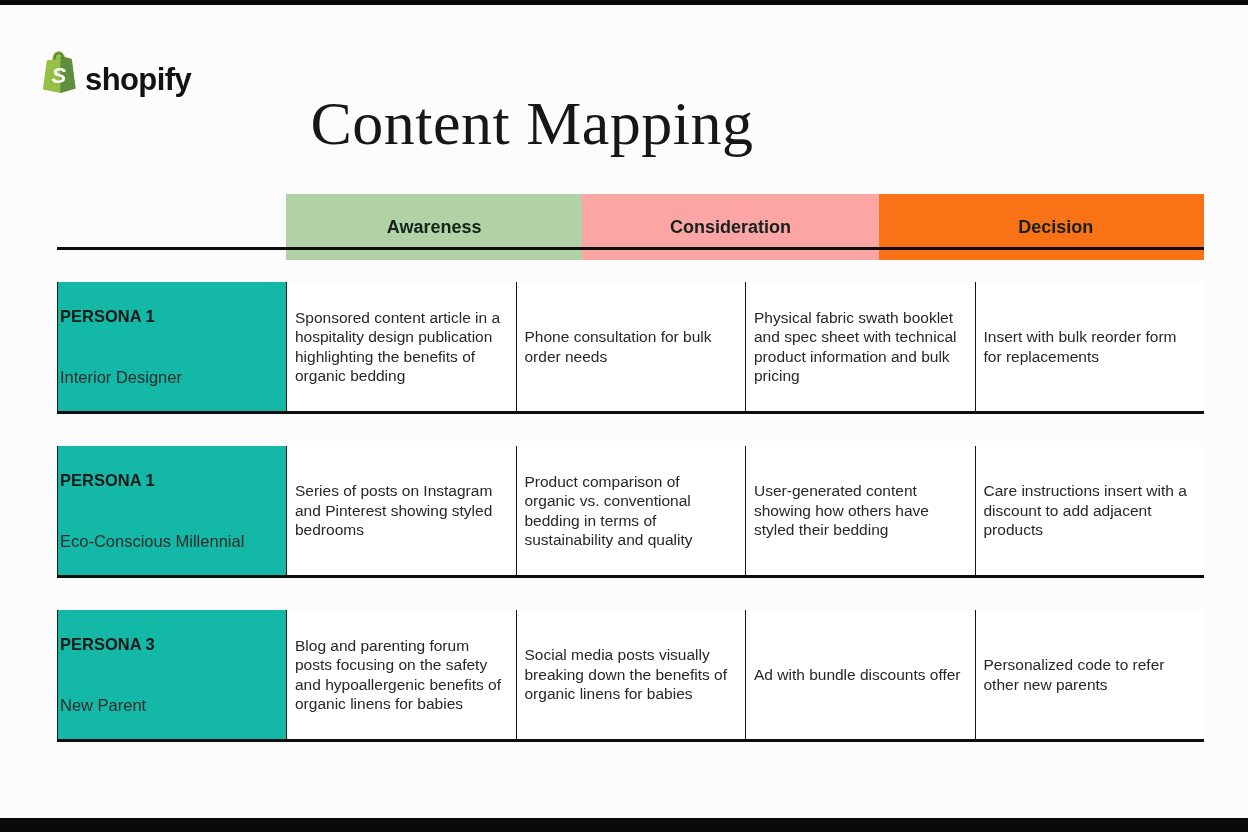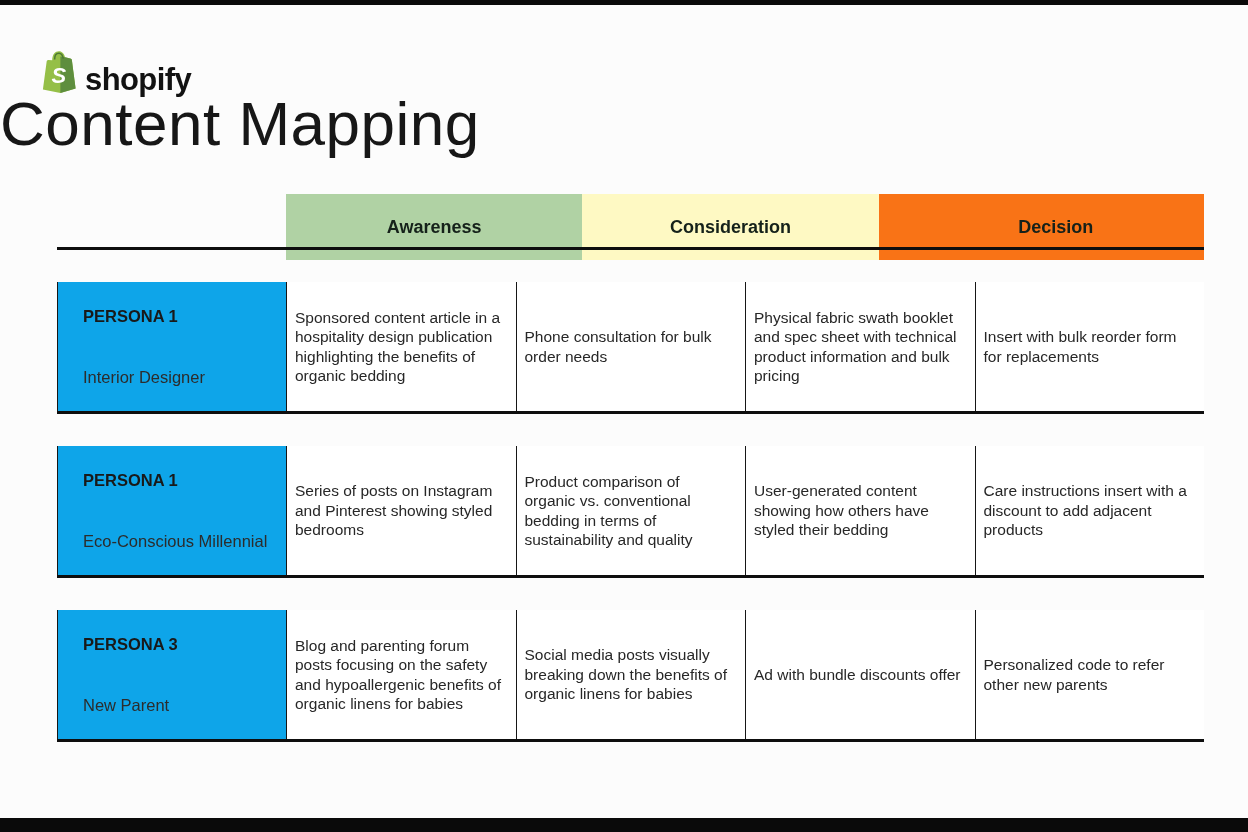--- a/index.html
+++ b/index.html
@@ -12,39 +12,39 @@
   .bar{position:absolute;left:0;width:1248px;background:#0a0a0a;}
   .bar.top{top:0;height:5px;}
   .bar.bottom{bottom:0;height:14px;}
 
   
   .logo{position:absolute;left:40px;top:46px;display:flex;align-items:center;gap:7px;}
   .wordmark{font-size:31px;font-weight:bold;letter-spacing:-0.6px;color:#121212;margin-top:16px;}
 
   
   .title{
-    position:absolute;left:0;top:46px;width:1064px;
-    font-size:62px;font-weight:300;letter-spacing:0.5px;color:#171717;
+    position:absolute;left:0;top:46px;width:1064px;text-align:center;
+    font-size:62px;font-weight:300;letter-spacing:0.5px;color:#171717;font-family:Liberation Serif, serif;
   }
 
   
   .stages{position:absolute;left:286px;top:194px;width:918px;height:66px;display:flex;}
   .stage{
     flex:1;display:flex;align-items:center;justify-content:center;
     font-size:18px;font-weight:bold;color:#15211a;
   }
 
   
   .tbody{position:absolute;left:57px;top:247px;width:1147px;border-top:3px solid #0e0e0e;}
   .trow{display:flex;height:161px;border-bottom:3px solid #0e0e0e;}
   .cell{
     box-sizing:border-box;display:flex;flex-direction:column;justify-content:center;
     padding:6px 12px 6px 8px;font-size:15.5px;line-height:19.5px;color:#272727;margin-top:32px;
   }
-  .cell.persona{width:229px;background:#0ea5e9;border-left:1.5px solid #161616;padding-left:25px;gap:40px;}
+  .cell.persona{width:229px;background:#14b8a6;border-left:1.5px solid #161616;padding-left:2px;gap:40px;}
   .cell.content{width:229.5px;background:#fff;border-left:1px solid #161616;}
   .pname{font-weight:bold;font-size:16.5px;line-height:21px;color:#191919;}
   .pdesc{font-size:16.5px;line-height:21px;color:#2c2c2c;}
 </style>
 </head>
 <body>
 
 <div class="bar top"></div>
 
 <div class="logo">
@@ -54,21 +54,21 @@
     <path d="M14.6 9.4 C14.6 5.4 16.3 3.2 18.9 3.2 C21.3 3.2 22.8 5.6 23.3 8.6" stroke="#4e7a33" stroke-width="1.6" fill="none"></path>
     <text x="11.5" y="33" font-size="22" font-weight="bold" font-style="italic" fill="#ffffff" font-family="Liberation Sans, DejaVu Sans, sans-serif">S</text>
   </svg>
   <span class="wordmark">shopify</span>
 </div>
 
 <h1 class="title">Content Mapping</h1>
 
 <div class="stages">
   <div class="stage" style="background: rgb(176, 210, 164);">Awareness</div>
-  <div class="stage" style="background: #fef9c3;">Consideration</div>
+  <div class="stage" style="background: #fca5a5;">Consideration</div>
   <div class="stage" style="background: #f97316; padding-left: 29px;">Decision</div>
 </div>
 
 <div class="tbody">
 
   <div class="trow">
     <div class="cell persona">
       <div class="pname">PERSONA 1</div>
       <div class="pdesc">Interior Designer</div>
     </div>

